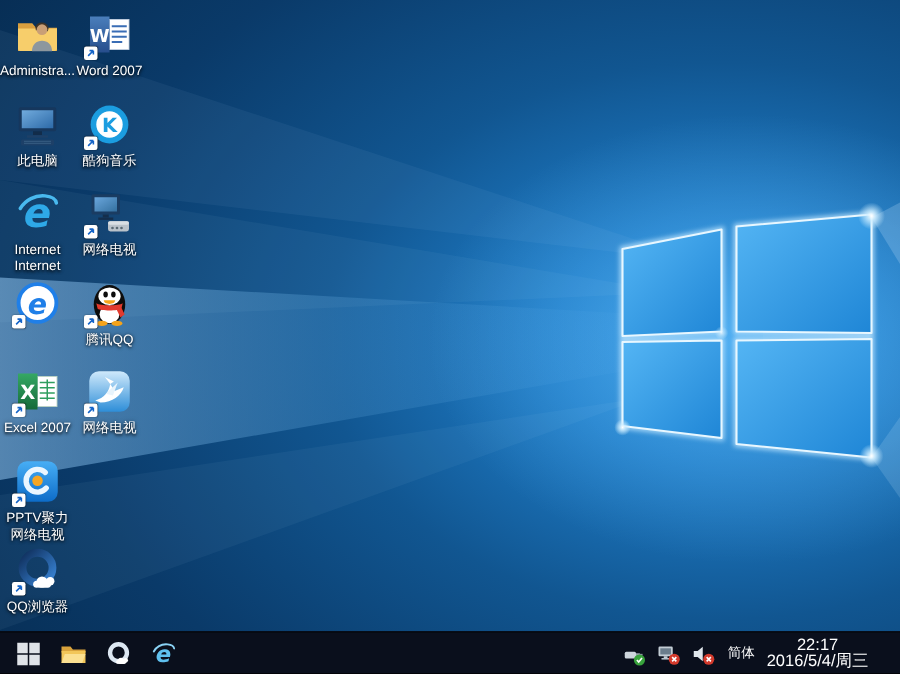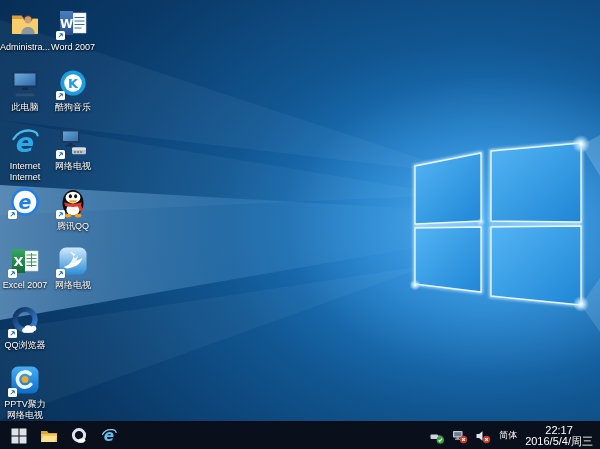--- a/index.html
+++ b/index.html
@@ -32,21 +32,21 @@
   }
   
   .taskbar{
     position:absolute;left:0;bottom:0;width:600px;height:28px;
     background:#0a0f1c;display:flex;align-items:center;
     border-top:1px solid #060a12;box-sizing:border-box;
   }
   .tb-btn{width:30px;height:27px;display:flex;align-items:center;justify-content:center;flex:none;}
   .tb-btn:first-child{margin-left:4px;}
   .spacer{flex:1;}
-  .tray{display:flex;align-items:center;gap:7px;padding-right:7px;}
+  .tray{display:flex;align-items:center;gap:7px;padding-right:21px;}
   .tray-ic{width:16px;height:16px;flex:none;}
   .ime{color:#fff;font-size:9px;line-height:27px;padding:0 1px;}
   .clock{color:#fff;font-size:11px;line-height:10.5px;text-align:center;white-space:nowrap;}
 </style>
 </head>
 <body>
 
 <div class="desktop">
 
   <svg class="wall" width="600" height="421" viewBox="0 0 600 421">
@@ -188,62 +188,62 @@
             </svg>
         </span>
       </div>
       <div class="lbl">Excel 2007</div>
     </div>
 
     <div class="cell">
       <div class="ic">
         <svg width="32" height="32" viewBox="0 0 32 32">
           <defs>
+              <linearGradient id="ppg" x1="0" y1="0" x2="0" y2="1">
+            <stop offset="0" stop-color="#47aef5"></stop>
+                <stop offset="1" stop-color="#0d6cc8"></stop>
+          </linearGradient>
+            </defs>
+          <rect x="2.5" y="2.5" width="27" height="27" rx="6.5" fill="url(#ppg)"></rect>
+          <circle cx="16" cy="15.5" r="7.6" fill="none" stroke="#eaf6ff" stroke-width="3.6" stroke-dasharray="36 12" transform="rotate(40 16 15.5)" stroke-linecap="round"></circle>
+          <circle cx="16" cy="15.5" r="3.5" fill="#f6a623"></circle>
+        </svg>
+        <span class="lnk">
+          <svg width="7" height="7" viewBox="0 0 10 10">
+              <path d="M2.5 7.5L7.5 2.5M7.5 2.5H3.8M7.5 2.5v3.7" stroke="#1464c8" stroke-width="1.5" fill="none"></path>
+            </svg>
+        </span>
+      </div>
+      <div class="lbl">PPTV聚力 网络电视</div>
+    </div>
+
+    <div class="cell">
+      <div class="ic">
+        <svg width="32" height="32" viewBox="0 0 32 32">
+          <defs>
               <linearGradient id="qbg" x1="0" y1="0" x2="1" y2="1">
             <stop offset="0" stop-color="#0f2f5c"></stop>
                 <stop offset="1" stop-color="#3a86d8"></stop>
           </linearGradient>
             </defs>
           <circle cx="16" cy="14.5" r="10" fill="none" stroke="url(#qbg)" stroke-width="5.2"></circle>
           <g fill="#fff">
             <circle cx="19" cy="24" r="3.7"></circle>
             <circle cx="24.5" cy="23.5" r="2.8"></circle>
             <circle cx="15.5" cy="25.5" r="2.4"></circle>
             <rect x="15.5" y="23.6" width="9.5" height="4.2" rx="2.1"></rect>
           </g>
         </svg>
         <span class="lnk">
           <svg width="7" height="7" viewBox="0 0 10 10">
               <path d="M2.5 7.5L7.5 2.5M7.5 2.5H3.8M7.5 2.5v3.7" stroke="#1464c8" stroke-width="1.5" fill="none"></path>
             </svg>
         </span>
       </div>
       <div class="lbl">QQ浏览器</div>
-    </div>
-
-    <div class="cell">
-      <div class="ic">
-        <svg width="32" height="32" viewBox="0 0 32 32">
-          <defs>
-              <linearGradient id="ppg" x1="0" y1="0" x2="0" y2="1">
-            <stop offset="0" stop-color="#47aef5"></stop>
-                <stop offset="1" stop-color="#0d6cc8"></stop>
-          </linearGradient>
-            </defs>
-          <rect x="2.5" y="2.5" width="27" height="27" rx="6.5" fill="url(#ppg)"></rect>
-          <circle cx="16" cy="15.5" r="7.6" fill="none" stroke="#eaf6ff" stroke-width="3.6" stroke-dasharray="36 12" transform="rotate(40 16 15.5)" stroke-linecap="round"></circle>
-          <circle cx="16" cy="15.5" r="3.5" fill="#f6a623"></circle>
-        </svg>
-        <span class="lnk">
-          <svg width="7" height="7" viewBox="0 0 10 10">
-              <path d="M2.5 7.5L7.5 2.5M7.5 2.5H3.8M7.5 2.5v3.7" stroke="#1464c8" stroke-width="1.5" fill="none"></path>
-            </svg>
-        </span>
-      </div>
-      <div class="lbl">PPTV聚力 网络电视</div>
     </div>
 
     <div class="cell">
       <div class="ic">
         <svg width="32" height="32" viewBox="0 0 32 32">
           <defs>
               <linearGradient id="wg" x1="0" y1="0" x2="0" y2="1">
             <stop offset="0" stop-color="#4a7ebb"></stop>
                 <stop offset="1" stop-color="#274e8d"></stop>
           </linearGradient>

